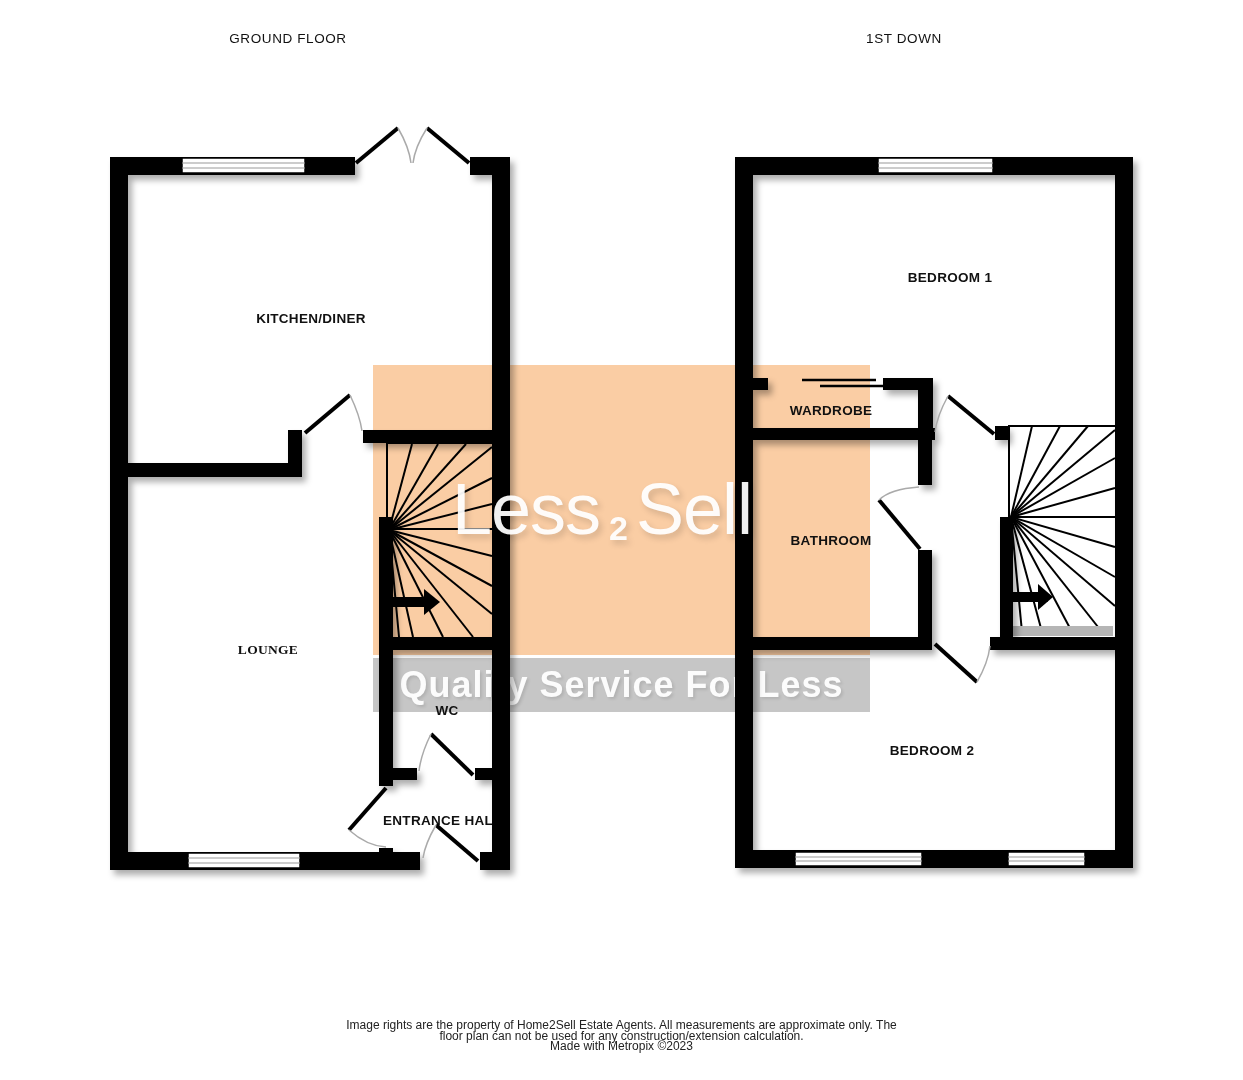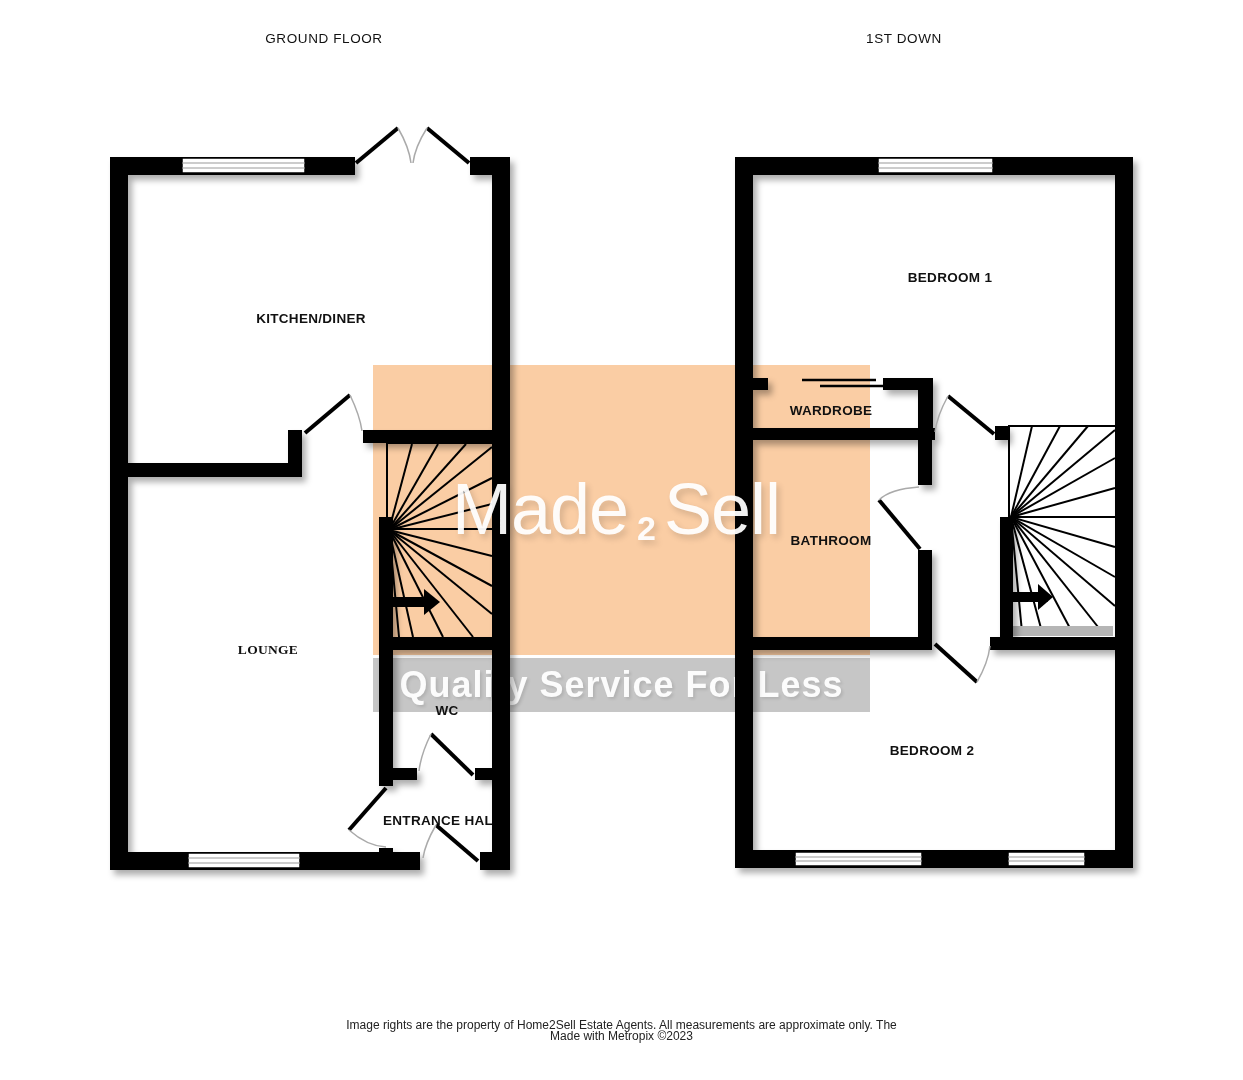--- a/index.html
+++ b/index.html
@@ -47,21 +47,21 @@
 </head>
 <body>
 
 <div id="canvas">
 
   <div id="wm-orange" style="background: rgb(250, 205, 164);"></div>
   <div id="wm-gray" style="background: rgb(198, 198, 198);">
     <span id="wm-tagline">Quality Service For Less</span>
   </div>
 
-  <div class="floor-title" style="left:288px;top:38px;margin-left:36px;">GROUND FLOOR</div>
+  <div class="floor-title" style="left:288px;top:38px;">GROUND FLOOR</div>
   <div class="floor-title" style="left:904px;top:38px;">1ST DOWN</div>
 
   <div class="room-label" style="left:311px;top:318px;">KITCHEN/DINER</div>
   <div class="room-label" style="left:268px;top:650px;font-family:Liberation Serif, serif;">LOUNGE</div>
   <div class="room-label" style="left:447px;top:710px;">WC</div>
   <div class="room-label" style="left:383px;top:820px;transform:translateY(-50%);">ENTRANCE HALL</div>
   <div class="room-label" style="left:934px;top:277px;padding-left:32px;">BEDROOM 1</div>
   <div class="room-label" style="left:831px;top:410px;">WARDROBE</div>
   <div class="room-label" style="left:831px;top:540px;">BATHROOM</div>
   <div class="room-label" style="left:932px;top:750px;">BEDROOM 2</div>
@@ -230,21 +230,22 @@
       </g>
 
       <g fill="#000">
         <rect x="1005" y="592" width="33" height="10"></rect>
         <polygon points="1038,584 1038,610 1053,597"></polygon>
       </g>
     </g>
   </svg>
 
   <div id="wm-brand">
-    <span>Made</span><span class="digit">2</span><span>Sell</span>
+    <span>Less</span><span class="digit">2</span><span>Sell</span>
   </div>
 
   <div id="footer">
     <div>Image rights are the property of Home2Sell Estate Agents. All measurements are approximate only. The</div>
+    <div>floor plan can not be used for any construction/extension calculation.</div>
     <div>Made with Metropix ©2023</div>
   </div>
 
 </div>
 
 </body></html>

